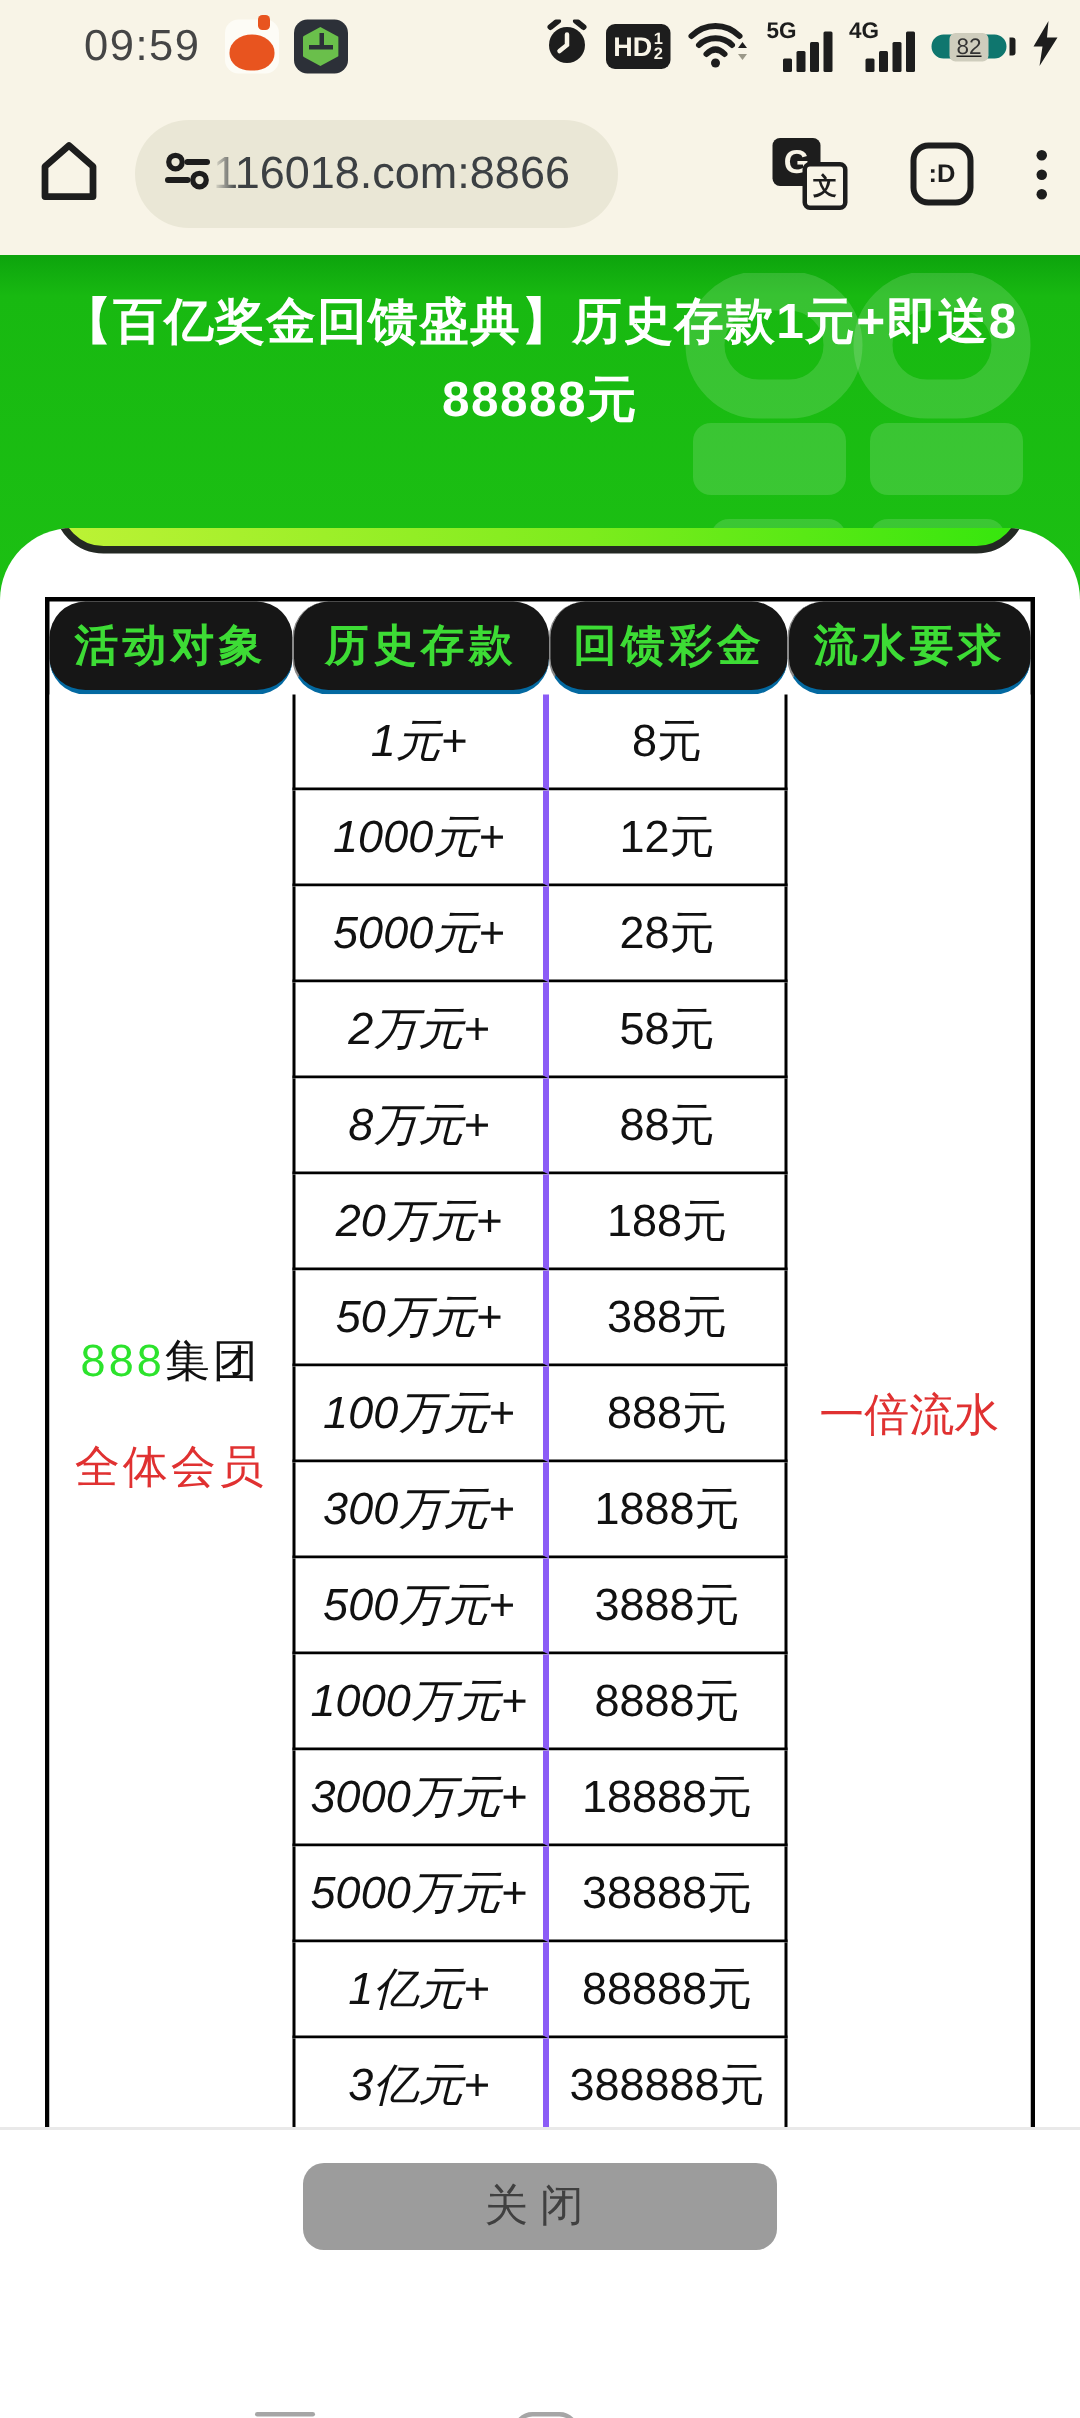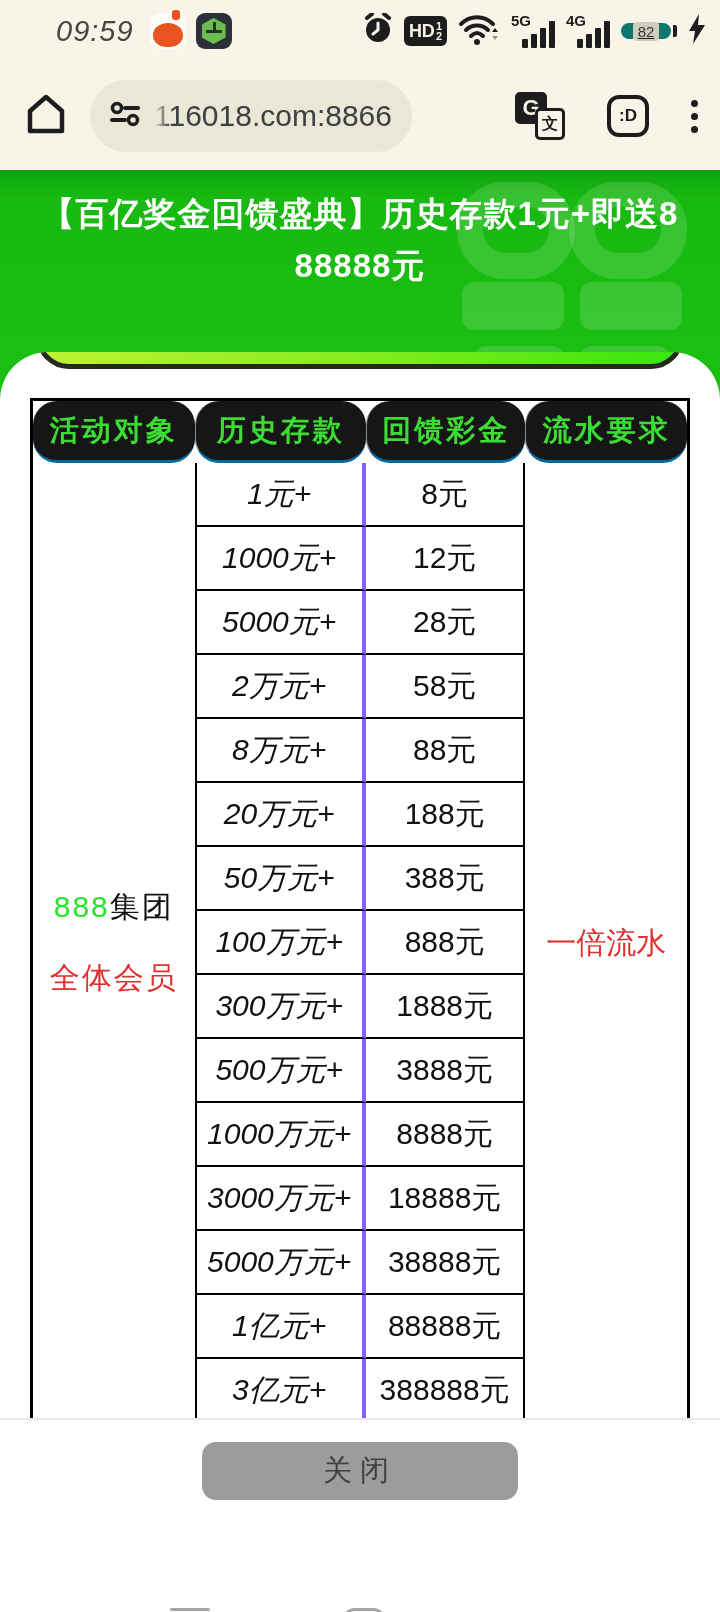--- a/index.html
+++ b/index.html
@@ -1,21 +1,21 @@
 <!DOCTYPE html>
 <html><head>
 <meta charset="utf-8">
 <style>
   * { margin:0; padding:0; box-sizing:border-box; }
   html,body { width:720px; height:1612px; overflow:hidden; background:#ffffff;
     font-family:"Liberation Sans","DejaVu Sans",sans-serif; }
 
   
   .statusbar { height:62px; background:#f8f4e7; display:flex; align-items:center; padding:0 14px 0 56px; }
-  .time { font-size:29px; color:#454545; letter-spacing:1px;font-style:italic; }
+  .time { font-size:29px; color:#454545; letter-spacing:1px; }
   .notif-icons { display:flex; align-items:center; gap:10px; margin-left:16px; }
   .app-ic { width:36px; height:36px; border-radius:9px; position:relative; }
   .app-ic.tomato { background:#fdfcf6; overflow:visible; }
   .tomato-body { position:absolute; left:3px; top:10px; width:30px; height:24px; background:#e8541f; border-radius:50% 50% 46% 46%; }
   .tomato-dot { position:absolute; right:6px; top:-3px; width:8px; height:10px; background:#e8541f; border-radius:3px; }
   .app-ic.shield { background:#2c3038; display:flex; align-items:center; justify-content:center; }
   .shield-inner { width:24px; height:26px; background:#6abf4b; border-radius:7px;
     clip-path:polygon(50% 0,100% 25%,100% 75%,50% 100%,0 75%,0 25%); position:relative; }
   .shield-inner:before { content:""; position:absolute; left:11px; top:4px; width:3px; height:10px; background:#2c3038; }
   .shield-inner:after { content:""; position:absolute; left:4px; top:12px; width:16px; height:3px; background:#2c3038; transform:rotate(0deg); }
@@ -31,21 +31,21 @@
   .battery { display:flex; align-items:center; }
   .bat-body { width:50px; height:15px; border:8px solid #0f766e; border-radius:9px; background:#c4b5fd;
     display:flex; align-items:center; justify-content:center; }
   .bat-fill { background:#cfcdbd; border-radius:4px; padding:1px 5px; font-size:15px; color:#333; }
   .bat-nub { width:4px; height:12px; background:#1d1d1d; border-radius:0 2px 2px 0; margin-left:2px; }
 
   
   .browserbar { height:108px; background:#f8f4e7; display:flex; align-items:center; padding:0 22px; }
   .urlpill { flex:0 0 322px; height:72px; background:#eae7d6; border-radius:40px; display:flex;
     align-items:center; padding:0 18px; margin-left:20px; }
-  .url-text { font-size:30px; color:#3c4043; margin-left:12px; white-space:nowrap; overflow:hidden;
+  .url-text { font-size:30px; color:#3c4043; margin-left:0; white-space:nowrap; overflow:hidden;
     -webkit-mask-image:linear-gradient(90deg,transparent 0,#000 16px); mask-image:linear-gradient(90deg,transparent 0,#000 16px); }
   .bar-actions { display:flex; align-items:center; margin-left:auto; gap:42px; }
   .translate-ic { position:relative; width:50px; height:48px; }
   .g-sq { position:absolute; left:0; top:0; width:32px; height:32px; background:#1d1d1d; border-radius:5px;
     color:#f8f4e7; font-size:22px; font-weight:bold; display:flex; align-items:center; justify-content:center; }
   .t-sq { position:absolute; right:0; bottom:0; width:30px; height:32px; background:#f8f4e7; border:3px solid #1d1d1d;
     border-radius:5px; color:#1d1d1d; font-size:16px; font-weight:bold; display:flex; align-items:center; justify-content:center; }
   .tab-counter { width:42px; height:42px; border:4px solid #1d1d1d; border-radius:12px; display:flex;
     align-items:center; justify-content:center; font-size:17px; font-weight:bold; color:#1d1d1d; }
   .kebab { display:flex; flex-direction:column; gap:6px; }

